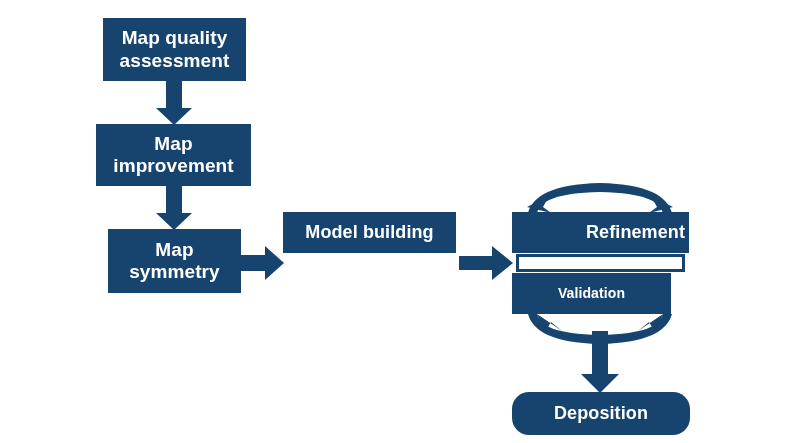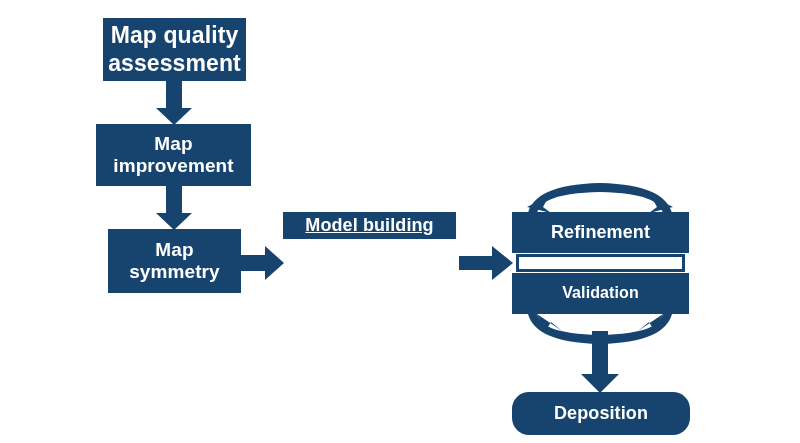--- a/index.html
+++ b/index.html
@@ -33,46 +33,46 @@
     -webkit-font-smoothing: antialiased;
   }
   .node-label {
     display: block;
     padding: 0 4px;
     white-space: pre-line;
   }
   
   #node-map-quality-assessment {
     left: 103px; top: 18px; width: 143px; height: 63px;
-    font-size: 23px;
+    font-size: 19px;
   }
   #node-map-improvement {
     left: 96px; top: 124px; width: 155px; height: 62px;
     font-size: 19px;
   }
   #node-map-symmetry {
     left: 108px; top: 229px; width: 133px; height: 64px;
     font-size: 19px;
   }
   #node-model-building {
-    left: 283px; top: 212px; width: 173px; height: 27px;
+    left: 283px; top: 212px; width: 173px; height: 41px;
     font-size: 18px;
-    text-decoration: underline;
   }
   #node-docking {
     left: 283px; top: 273px; width: 173px; height: 41px;
     font-size: 18px;
   }
   #node-refinement {
     left: 512px; top: 212px; width: 177px; height: 41px;
     font-size: 18px;
+    justify-content: flex-end;
   }
   #node-validation {
-    left: 512px; top: 273px; width: 177px; height: 41px;
-    font-size: 16px;
+    left: 512px; top: 273px; width: 159px; height: 41px;
+    font-size: 14px;
   }
   #node-deposition {
     left: 512px; top: 392px; width: 178px; height: 43px;
     font-size: 18px;
     border-radius: 17px;
   }
   
   #connector-band {
     position: absolute;
     left: 516px; top: 254px; width: 169px; height: 18px;

